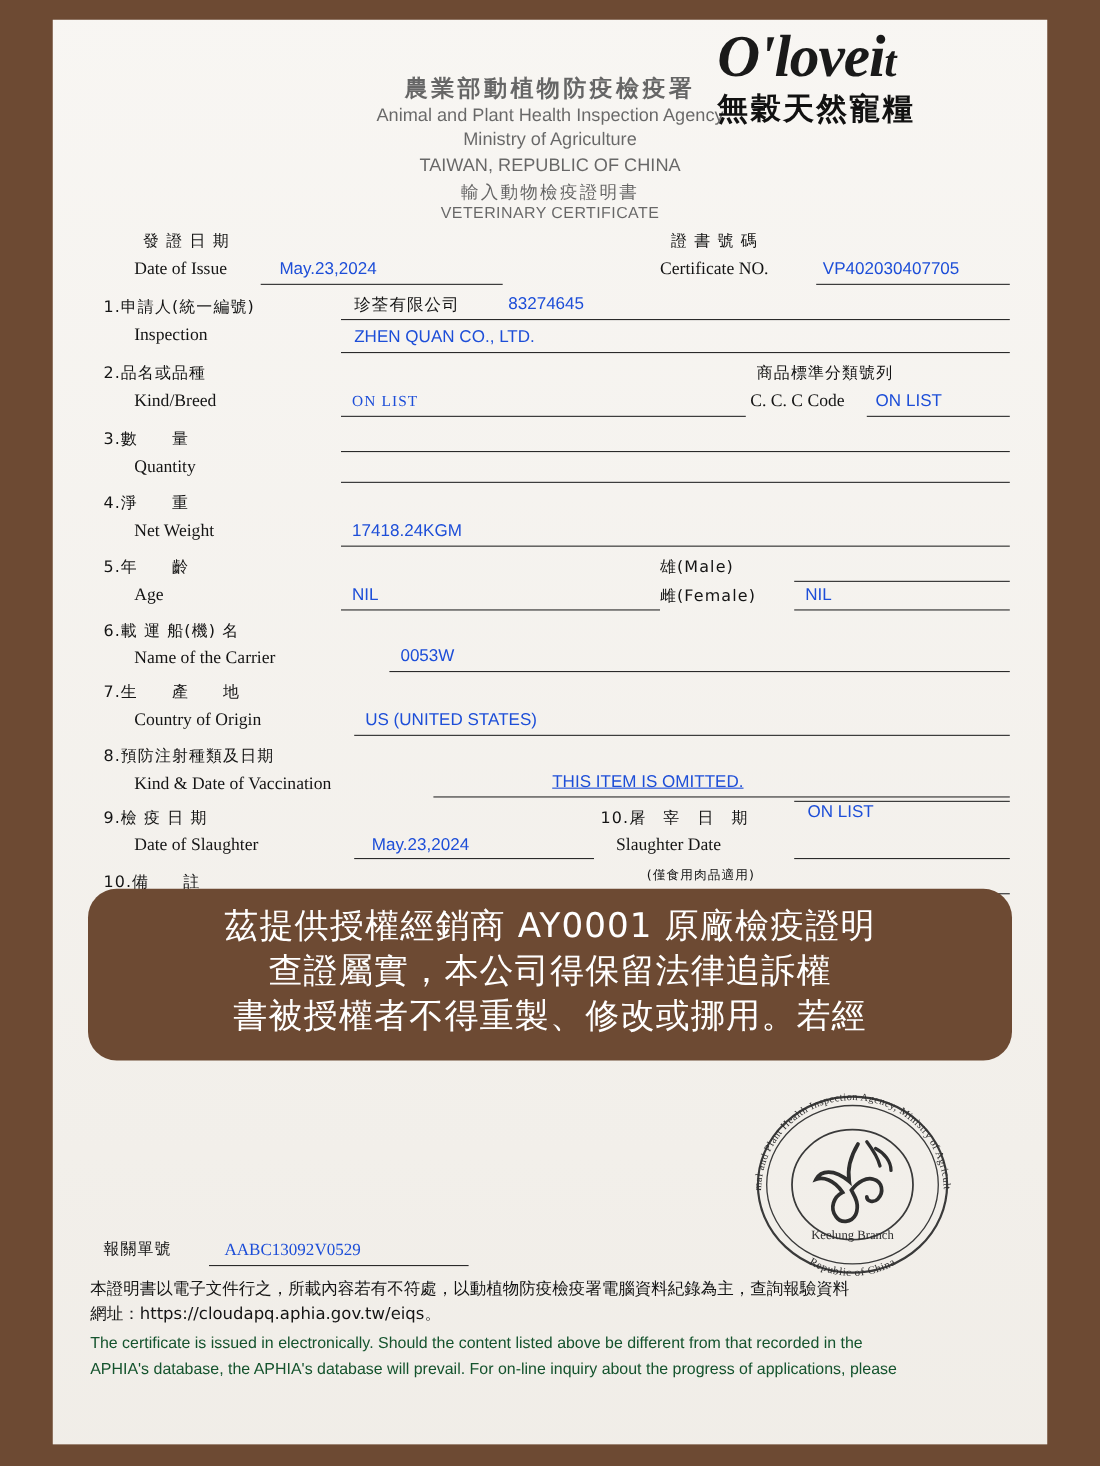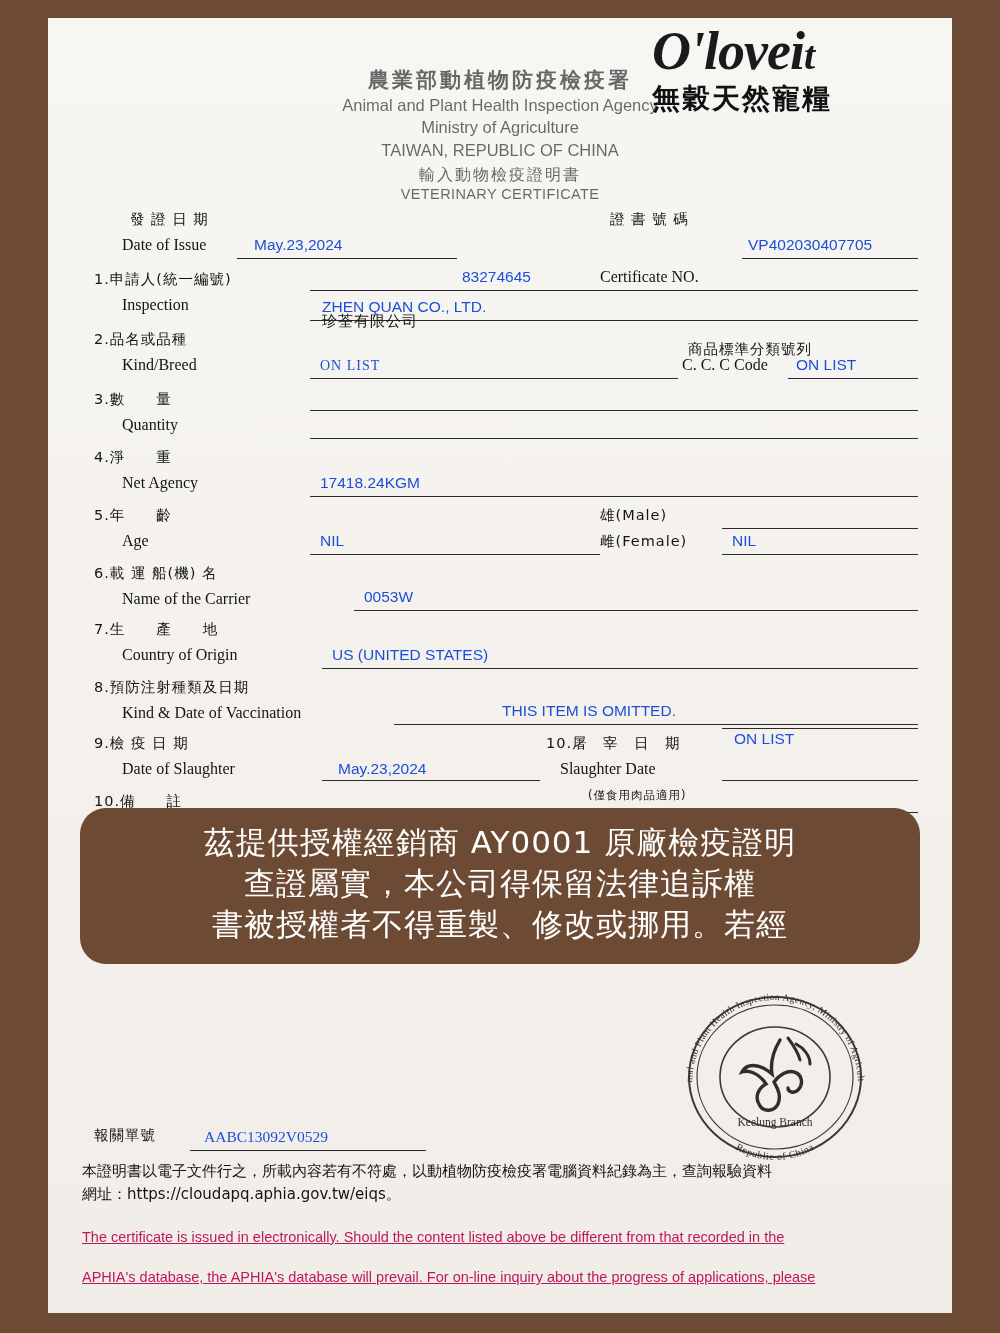--- a/index.html
+++ b/index.html
@@ -86,21 +86,21 @@
     position:absolute; left:622px; top:970px; width:210px; height:178px; z-index:4;
   }
   .seal svg { width:100%; height:100%; }
 
   
   .footer { position:absolute; left:34px; top:1108px; width:840px; }
   .decl-cn {
     font-family:"DejaVu Sans", sans-serif; font-size:15px; line-height:1.55; color:#141414;
   }
   .decl-en {
-    font-family:"Liberation Sans", sans-serif; font-size:14.5px; line-height:1.42; color:#be185d; margin-top:20px;text-decoration:underline;
+    font-family:"Liberation Sans", sans-serif; font-size:14.5px; line-height:1.42; color:#14532d; margin-top:4px;
   }
 </style>
 </head>
 <body>
 
 <div class="page">
 
   <div class="brand">
     <div class="word"><span>O'lovei</span><span class="small">t</span></div>
     <div class="sub">無穀天然寵糧</div>
@@ -116,50 +116,50 @@
   </div>
 
   <div class="form">
 
     <div class="t cn" style="left:48px; top:0;">發 證 日 期</div>
     <div class="t en" style="left:40px; top:26px;">Date of Issue</div>
     <div class="abs line" style="left:155px; top:48px; width:220px;"></div>
     <div class="t val" style="left:172px; top:26px;">May.23,2024</div>
 
     <div class="t cn" style="left:528px; top:0;">證 書 號 碼</div>
-    <div class="t en" style="left:518px; top:26px;margin-top:32px;">Certificate NO.</div>
+    <div class="t en" style="left:518px; top:26px;">Certificate NO.</div>
     <div class="abs line" style="left:660px; top:48px; width:176px;"></div>
     <div class="t val" style="left:666px; top:26px;">VP402030407705</div>
 
     <div class="t cn" style="left:12px; top:60px;">1.申請人(統一編號)</div>
     <div class="t en" style="left:40px; top:86px;">Inspection</div>
     <div class="abs line" style="left:228px; top:80px; width:608px;"></div>
     <div class="abs line" style="left:228px; top:110px; width:608px;"></div>
-    <div class="t cn" style="left:240px; top:58px; font-size:15px;margin-top:44px;">珍荃有限公司</div>
+    <div class="t cn" style="left:240px; top:58px; font-size:15px;">珍荃有限公司</div>
     <div class="t val" style="left:380px; top:58px;">83274645</div>
     <div class="t val" style="left:240px; top:88px;">ZHEN QUAN CO., LTD.</div>
 
     <div class="t cn" style="left:12px; top:120px;">2.品名或品種</div>
     <div class="t en" style="left:40px; top:146px;">Kind/Breed</div>
     <div class="abs line" style="left:228px; top:168px; width:368px;"></div>
     <div class="t val serif" style="left:238px; top:148px; font-size:14px; letter-spacing:1px;">ON LIST</div>
 
-    <div class="t cn" style="left:606px; top:120px;margin-top:10px;">商品標準分類號列</div>
+    <div class="t cn" style="left:606px; top:120px;">商品標準分類號列</div>
     <div class="t en" style="left:600px; top:146px;">C. C. C Code</div>
     <div class="abs line" style="left:706px; top:168px; width:130px;"></div>
     <div class="t val" style="left:714px; top:146px;">ON LIST</div>
 
     <div class="t cn" style="left:12px; top:180px;">3.數　　量</div>
     <div class="t en" style="left:40px; top:206px;">Quantity</div>
     <div class="abs line" style="left:228px; top:200px; width:608px;"></div>
     <div class="abs line" style="left:228px; top:228px; width:608px;"></div>
     <div class="t val" style="left:238px; top:206px;"></div>
 
     <div class="t cn" style="left:12px; top:238px;">4.淨　　重</div>
-    <div class="t en" style="left:40px; top:264px;">Net Agency</div>
+    <div class="t en" style="left:40px; top:264px;">Net Weight</div>
     <div class="abs line" style="left:228px; top:286px; width:608px;"></div>
     <div class="t val" style="left:238px; top:264px;">17418.24KGM</div>
 
     <div class="t cn" style="left:12px; top:296px;">5.年　　齡</div>
     <div class="t en" style="left:40px; top:322px;">Age</div>
     <div class="abs line" style="left:228px; top:344px; width:290px;"></div>
     <div class="t val" style="left:238px; top:322px;">NIL</div>
 
     <div class="t cn" style="left:518px; top:296px;">雄(Male)</div>
     <div class="t cn" style="left:518px; top:322px;">雌(Female)</div>
@@ -173,21 +173,21 @@
     <div class="t val" style="left:282px; top:378px;">0053W</div>
 
     <div class="t cn" style="left:12px; top:410px;">7.生　　產　　地</div>
     <div class="t en" style="left:40px; top:436px;">Country of Origin</div>
     <div class="abs line" style="left:240px; top:458px; width:596px;"></div>
     <div class="t val" style="left:250px; top:436px;">US (UNITED STATES)</div>
 
     <div class="t cn" style="left:12px; top:468px;text-align:center;">8.預防注射種類及日期</div>
     <div class="t en" style="left:40px; top:494px;">Kind &amp; Date of Vaccination</div>
     <div class="abs line" style="left:312px; top:514px; width:524px;"></div>
-    <div class="t val" style="left:420px; top:492px;">THIS ITEM IS OMITTED.</div>
+    <div class="t val" style="left:420px; top:492px;text-decoration:underline;">THIS ITEM IS OMITTED.</div>
 
     <div class="t cn" style="left:12px; top:524px;">9.檢 疫 日 期</div>
     <div class="t en" style="left:40px; top:550px;">Date of Slaughter</div>
     <div class="abs line" style="left:240px; top:570px; width:218px;"></div>
     <div class="t val" style="left:256px; top:550px;">May.23,2024</div>
 
     <div class="t cn" style="left:464px; top:524px;">10.屠　宰　日　期</div>
     <div class="t en" style="left:478px; top:550px;">Slaughter Date</div>
     <div class="t cn" style="left:506px; top:578px; font-size:11.5px;">(僅食用肉品適用)</div>
     <div class="abs line" style="left:640px; top:518px; width:196px;"></div>

